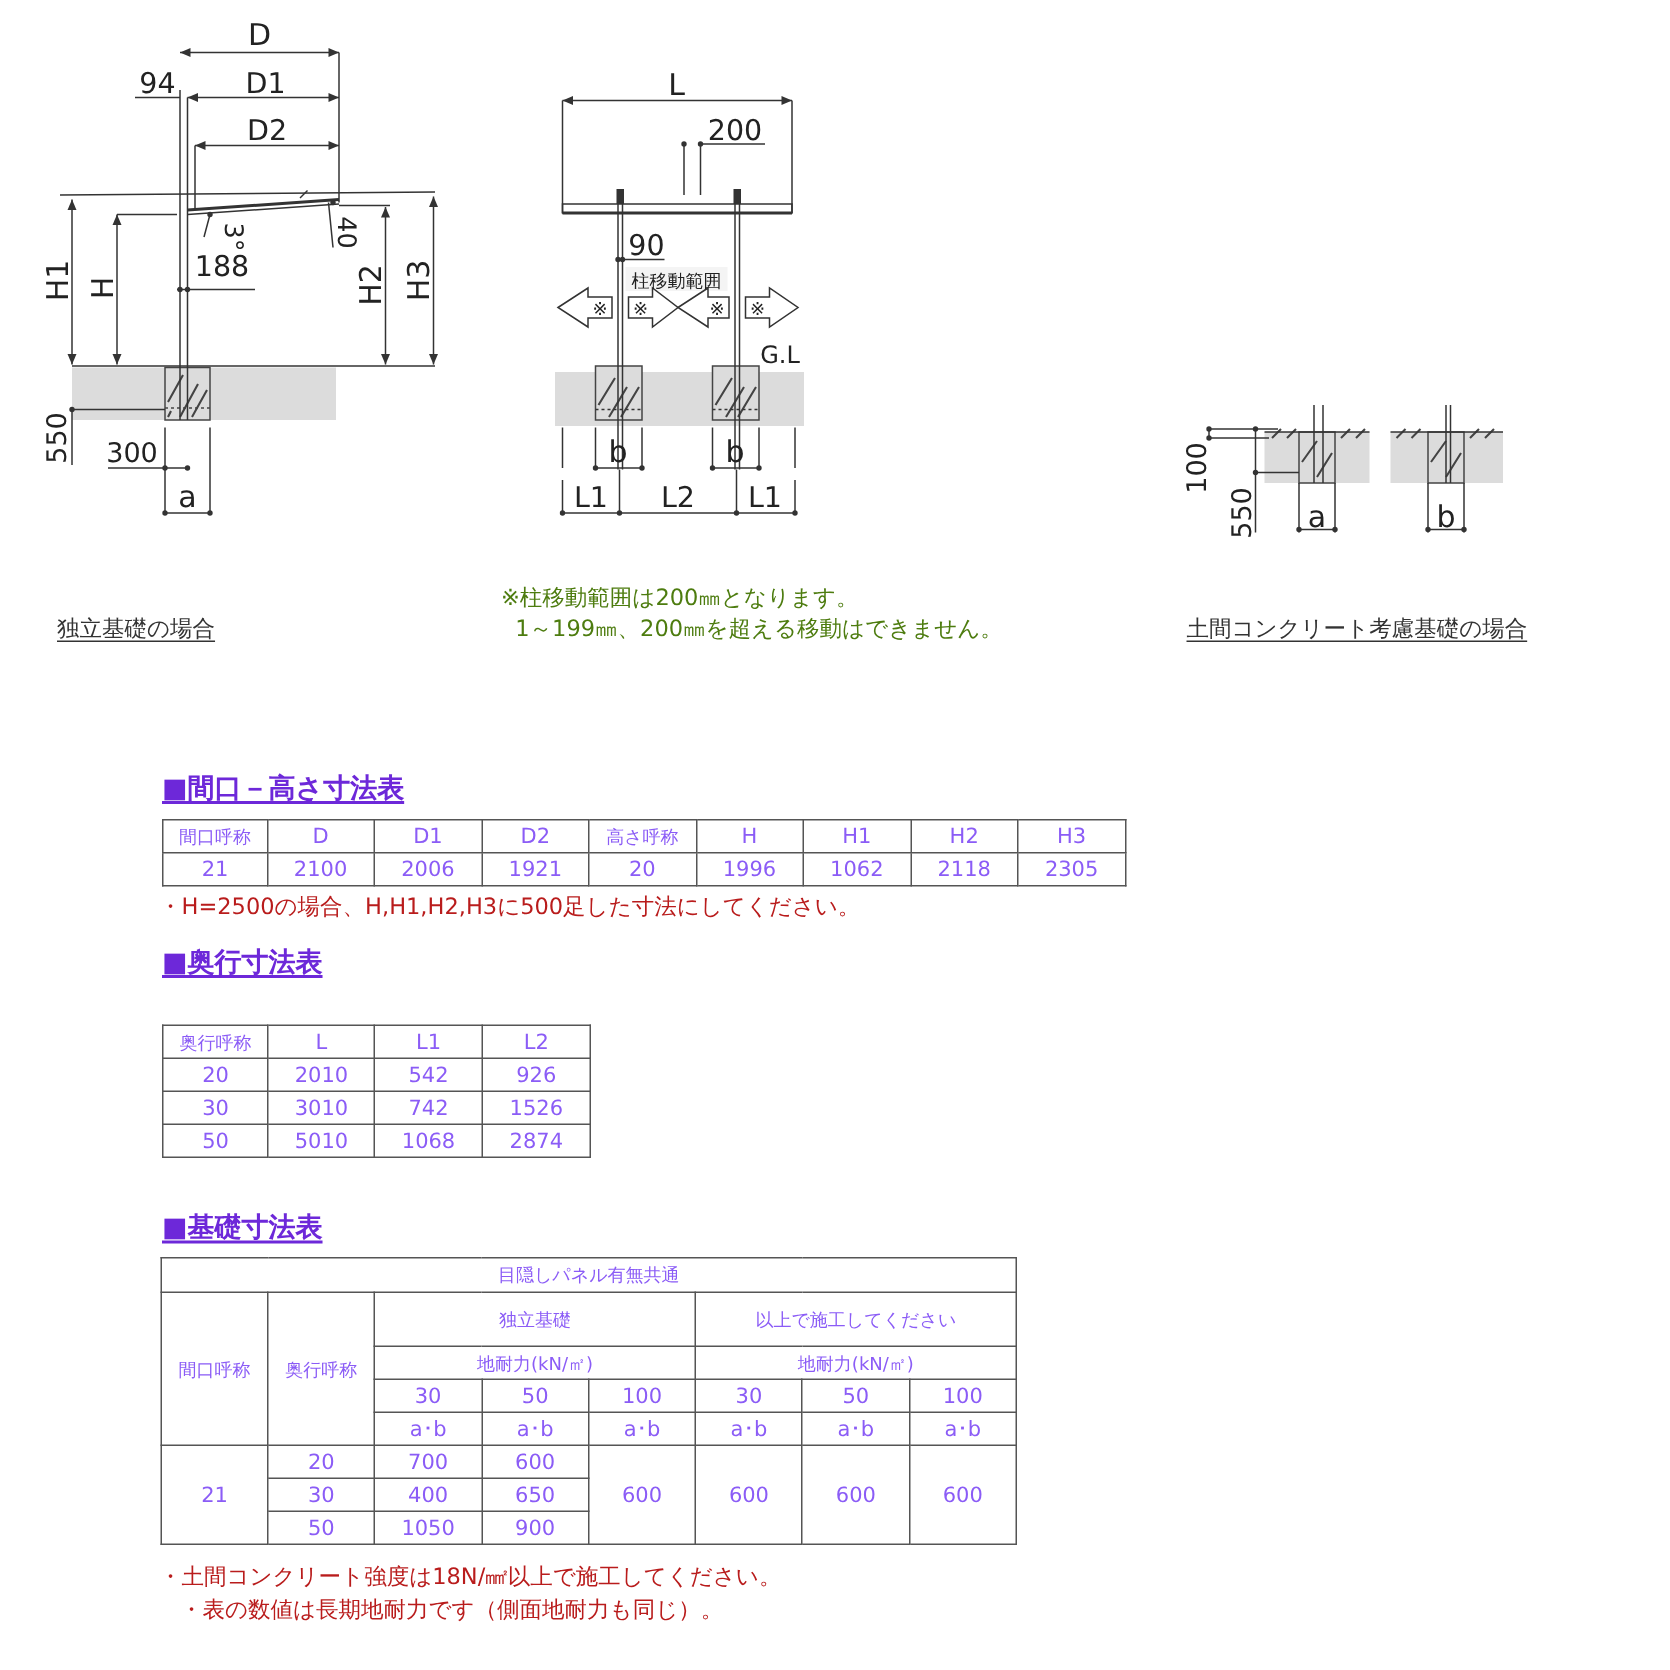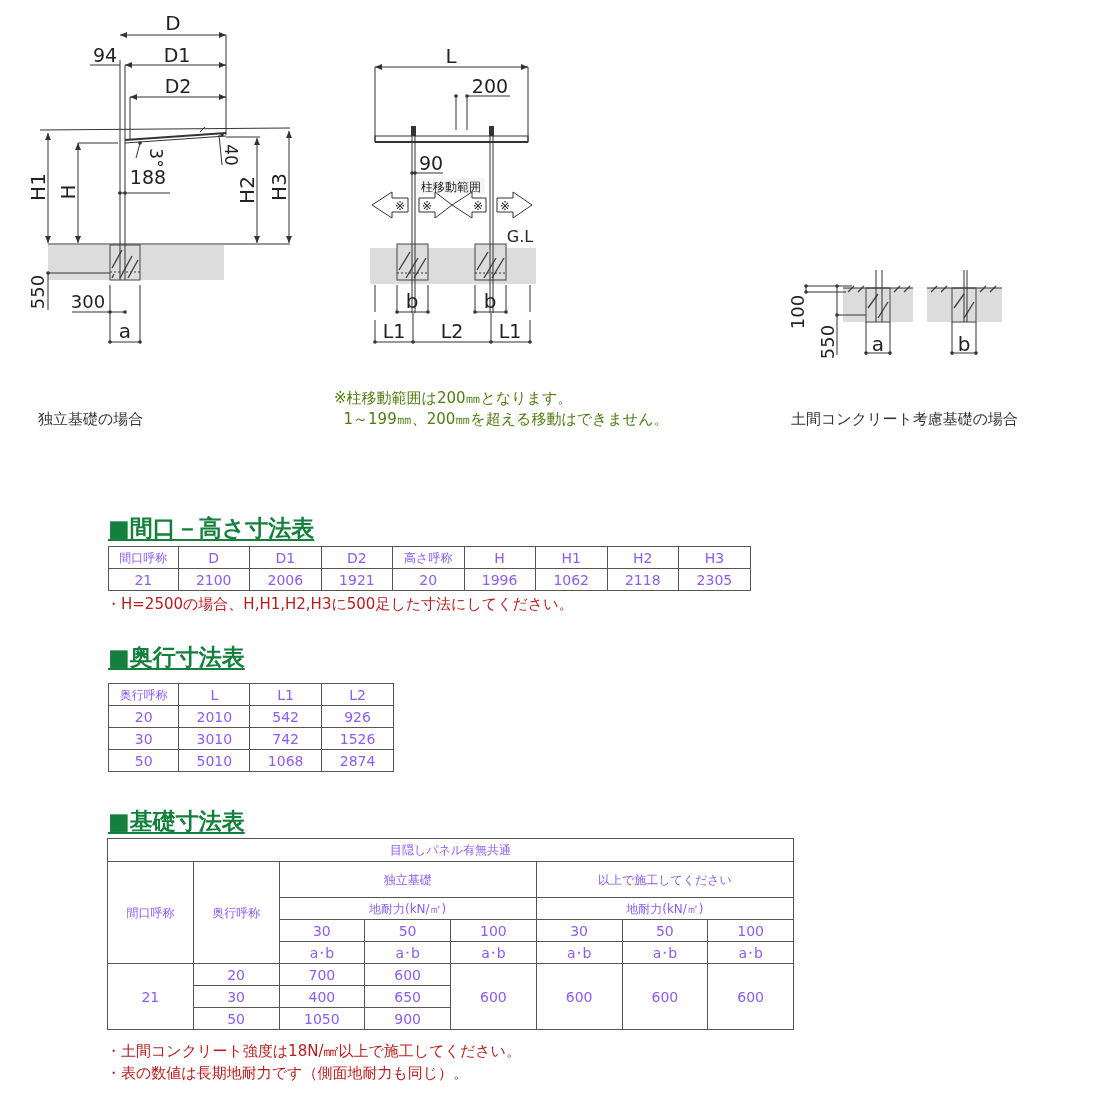--- a/index.html
+++ b/index.html
@@ -2,24 +2,24 @@
 <html><head>
 <meta charset="utf-8">
 <style>
   html, body { margin: 0; padding: 0; background: #ffffff; }
   body {
     width: 1113px; height: 1113px; position: relative; overflow: hidden;
     font-family: "DejaVu Sans", "Liberation Sans", sans-serif; color: #222;
   }
   .abs { position: absolute; }
   svg text { font-family: "DejaVu Sans", "Liberation Sans", sans-serif; fill: #222; }
-  .caption { font-size: 15px; text-underline-offset: 3px; color: #333; }
+  .caption { font-size: 15px; text-decoration: underline; text-underline-offset: 3px; color: #333; }
   .note-center { font-size: 15px; color: #4d7c0f; line-height: 21px; white-space: pre; }
   .section-title {
-    font-size: 23px; font-weight: bold; color: #15803d;
+    font-size: 18px; font-weight: bold; color: #6d28d9;
     text-decoration: underline; text-underline-offset: 3px; text-decoration-thickness: 2px;
   }
   table.spec { border-collapse: collapse; font-size: 14px; color: #8b5cf6; }
   table.spec td {
     border: 1.2px solid #555; text-align: center; padding: 0; height: 21px; line-height: 20px;
   }
   table.spec td.small { font-size: 12px; }
   .footnote { font-size: 15px; color: #b91c1c; line-height: 21px; }
 </style>
 </head>
@@ -257,21 +257,21 @@
     <td>20</td>
     <td>1996</td>
     <td>1062</td>
     <td>2118</td>
     <td>2305</td>
   </tr>
 </tbody>
   </table>
 <div class="abs footnote" style="left:106px;top:594px">・H=2500の場合、H,H1,H2,H3に500足した寸法にしてください。</div>
 
-<div class="abs section-title" style="left:108px;top:642px">■奥行寸法表</div>
+<div class="abs section-title" style="left:108px;top:629px">■奥行寸法表</div>
 <table class="abs spec" style="left:108px;top:683px;width:286px">
   <tbody>
       <tr>
     <td class="small" style="width:71px">奥行呼称</td>
     <td style="width:71px">L</td>
     <td style="width:72px">L1</td>
     <td style="width:72px">L2</td>
   </tr>
   <tr>
     <td>20</td>
@@ -288,21 +288,21 @@
   <tr>
     <td>50</td>
     <td>5010</td>
     <td>1068</td>
     <td>2874</td>
   </tr>
 </tbody>
   </table>
 
 <div class="abs section-title" style="left:108px;top:806px">■基礎寸法表</div>
-<table class="abs spec" style="left:107px;top:838px;width:687px">
+<table class="abs spec" style="left:107px;top:838px;width:571px">
   <tbody>
       <tr>
     <td colspan="8" class="small" style="height:22px">目隠しパネル有無共通</td>
   </tr>
   <tr>
     <td rowspan="4" class="small" style="width:71px">間口呼称</td>
     <td rowspan="4" class="small" style="width:71px">奥行呼称</td>
     <td colspan="3" class="small" style="height:35px">独立基礎</td>
     <td colspan="3" class="small" style="height:35px">以上で施工してください</td>
   </tr>
@@ -342,13 +342,13 @@
     <td>650</td>
   </tr>
   <tr>
     <td>50</td>
     <td>1050</td>
     <td>900</td>
   </tr>
 </tbody>
   </table>
 <div class="abs footnote" style="left:106px;top:1041px">・土間コンクリート強度は18N/㎟以上で施工してください。</div>
-<div class="abs footnote" style="left:106px;top:1063px">・表の数値は長期地耐力です（側面地耐力も同じ）。</div>
+<div class="abs footnote" style="left:120px;top:1063px">・表の数値は長期地耐力です（側面地耐力も同じ）。</div>
 
 </body></html>

